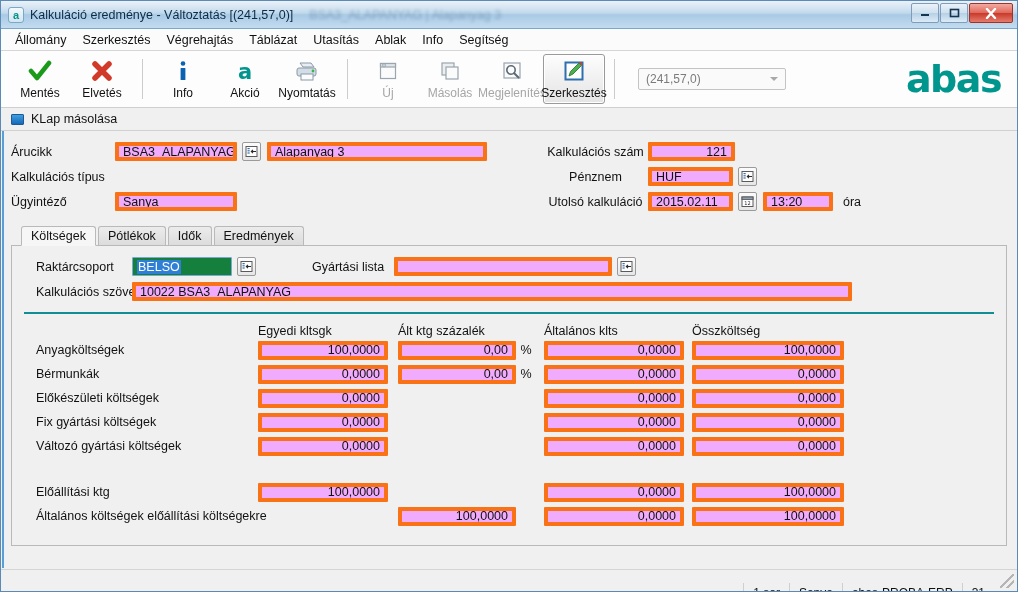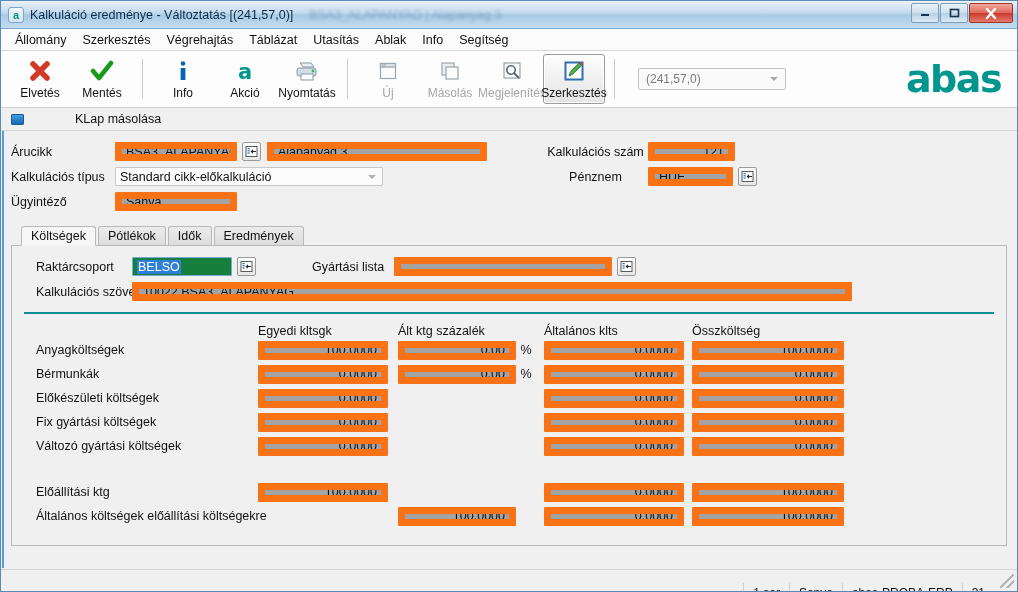--- a/index.html
+++ b/index.html
@@ -142,21 +142,20 @@
     line-height: 1;
   }
 
   
   .subheader {
     height: 23px;
     background: #f0f0f0;
     display: flex; align-items: center;
     padding-left: 10px;
     border-bottom: 1px solid #d0d0d0;
-    gap: 44px;
   }
   .sq-icon {
     width: 13px; height: 11px;
     background: linear-gradient(to bottom,#3f9fe0,#1768b8);
     border: 1px solid #1d5a95;
     border-radius: 1px;
     margin-right: 7px;
   }
   .subheader-lbl { font-size: 12.5px; color: #111; }
 
@@ -178,22 +177,22 @@
   .frow {
     display: flex; align-items: center;
     height: 25px;
   }
   .flabel {
     font-size: 12.5px; color: #111;
     white-space: nowrap;
   }
   .inp {
     height: 19px;
-    border: 7px solid #f97316;
-    background: #a3a3a3;
+    border: 4px solid #f97316;
+    background: #f0abfc;
     font-size: 12.5px;
     color: #111;
     display: flex; align-items: center;
     padding: 0 4px;
     border-radius: 1px;
     white-space: nowrap; overflow: hidden;
   }
   .inp.num { justify-content: flex-end; }
   .inp.focused {
     border: 1px solid #7aa9d0;
@@ -345,34 +344,34 @@
     <div class="menu-item">Utasítás</div>
     <div class="menu-item">Ablak</div>
     <div class="menu-item">Info</div>
     <div class="menu-item">Segítség</div>
   </div>
 
   <div class="toolbar">
 
     <div class="tb-btn">
       <div class="tb-ico">
+        <svg width="24" height="22" viewBox="0 0 24 22">
+          <path d="M3 11 L9 18 L21 3" stroke="#1a9a1a" stroke-width="4.5" fill="none" stroke-linecap="round" stroke-linejoin="round"></path>
+        </svg>
+      </div>
+      <div class="tb-lbl">Mentés</div>
+    </div>
+
+    <div class="tb-btn">
+      <div class="tb-ico">
         <svg width="22" height="22" viewBox="0 0 22 22">
           <path d="M4 4 L18 18 M18 4 L4 18" stroke="#d13a28" stroke-width="5.5" fill="none" stroke-linecap="round"></path>
         </svg>
       </div>
       <div class="tb-lbl">Elvetés</div>
-    </div>
-
-    <div class="tb-btn">
-      <div class="tb-ico">
-        <svg width="24" height="22" viewBox="0 0 24 22">
-          <path d="M3 11 L9 18 L21 3" stroke="#1a9a1a" stroke-width="4.5" fill="none" stroke-linecap="round" stroke-linejoin="round"></path>
-        </svg>
-      </div>
-      <div class="tb-lbl">Mentés</div>
     </div>
 
     <div class="tb-sep"></div>
 
     <div class="tb-btn">
       <div class="tb-ico">
         <svg width="16" height="22" viewBox="0 0 16 22">
           <circle cx="8" cy="3.5" r="2.3" fill="#0a63b0"></circle>
           <rect x="5.6" y="8" width="4.8" height="12" rx="0.5" fill="#0a63b0"></rect>
         </svg>
@@ -478,24 +477,20 @@
               <rect x="2.5" y="5.2" width="2.2" height="1.2" fill="#3a6fa8"></rect>
               <rect x="2.5" y="7.4" width="2.2" height="1.2" fill="#3a6fa8"></rect>
               <path d="M11 6.5 L6.5 6.5 M8 4.8 L6.3 6.5 L8 8.2" stroke="#2a2a2a" stroke-width="1.1" fill="none"></path>
             </svg>
           </div>
           <div class="inp" style="width:220px;margin-left:6px">Alapanyag 3</div>
         </div>
 
         <div class="frow">
           <div class="flabel" style="width:104px">Kalkulációs típus</div>
-          <div class="combo" style="width:268px">
-            <span>Standard cikk-előkalkuláció</span>
-            <span class="arr"></span>
-          </div>
         </div>
 
         <div class="frow">
           <div class="flabel" style="width:104px">Ügyintéző</div>
           <div class="inp" style="width:122px">Sanya</div>
         </div>
 
       </div>
 
       <div class="col-r">
@@ -512,20 +507,33 @@
             <svg width="13" height="13" viewBox="0 0 13 13">
               <rect x="1" y="1.5" width="11" height="10" fill="#fff" stroke="#5a5a5a" stroke-width="1"></rect>
               <rect x="2.5" y="3" width="2.2" height="1.2" fill="#3a6fa8"></rect>
               <rect x="2.5" y="5.2" width="2.2" height="1.2" fill="#3a6fa8"></rect>
               <rect x="2.5" y="7.4" width="2.2" height="1.2" fill="#3a6fa8"></rect>
               <path d="M11 6.5 L6.5 6.5 M8 4.8 L6.3 6.5 L8 8.2" stroke="#2a2a2a" stroke-width="1.1" fill="none"></path>
             </svg>
           </div>
         </div>
 
+        <div class="frow">
+          <div class="flabel" style="width:105px">Utolsó kalkuláció</div>
+          <div class="inp" style="width:85px">2015.02.11</div>
+          <div class="picker">
+            <svg width="13" height="13" viewBox="0 0 13 13">
+              <rect x="1" y="2" width="11" height="9.5" fill="#fff" stroke="#5a5a5a" stroke-width="1"></rect>
+              <rect x="1" y="2" width="11" height="2.4" fill="#8fa8bf" stroke="#5a5a5a" stroke-width="1"></rect>
+              <text x="6.5" y="10" font-family="DejaVu Sans, sans-serif" font-size="5" fill="#2a2a2a" text-anchor="middle">12</text>
+            </svg>
+          </div>
+          <div class="inp" style="width:70px;margin-left:6px">13:20</div>
+          <div class="flabel" style="margin-left:10px">óra</div>
+        </div>
 
       </div>
     </div>
 
     <div class="tabstrip">
       <div class="tab active">Költségek</div>
       <div class="tab">Pótlékok</div>
       <div class="tab">Idők</div>
       <div class="tab">Eredmények</div>
     </div>

